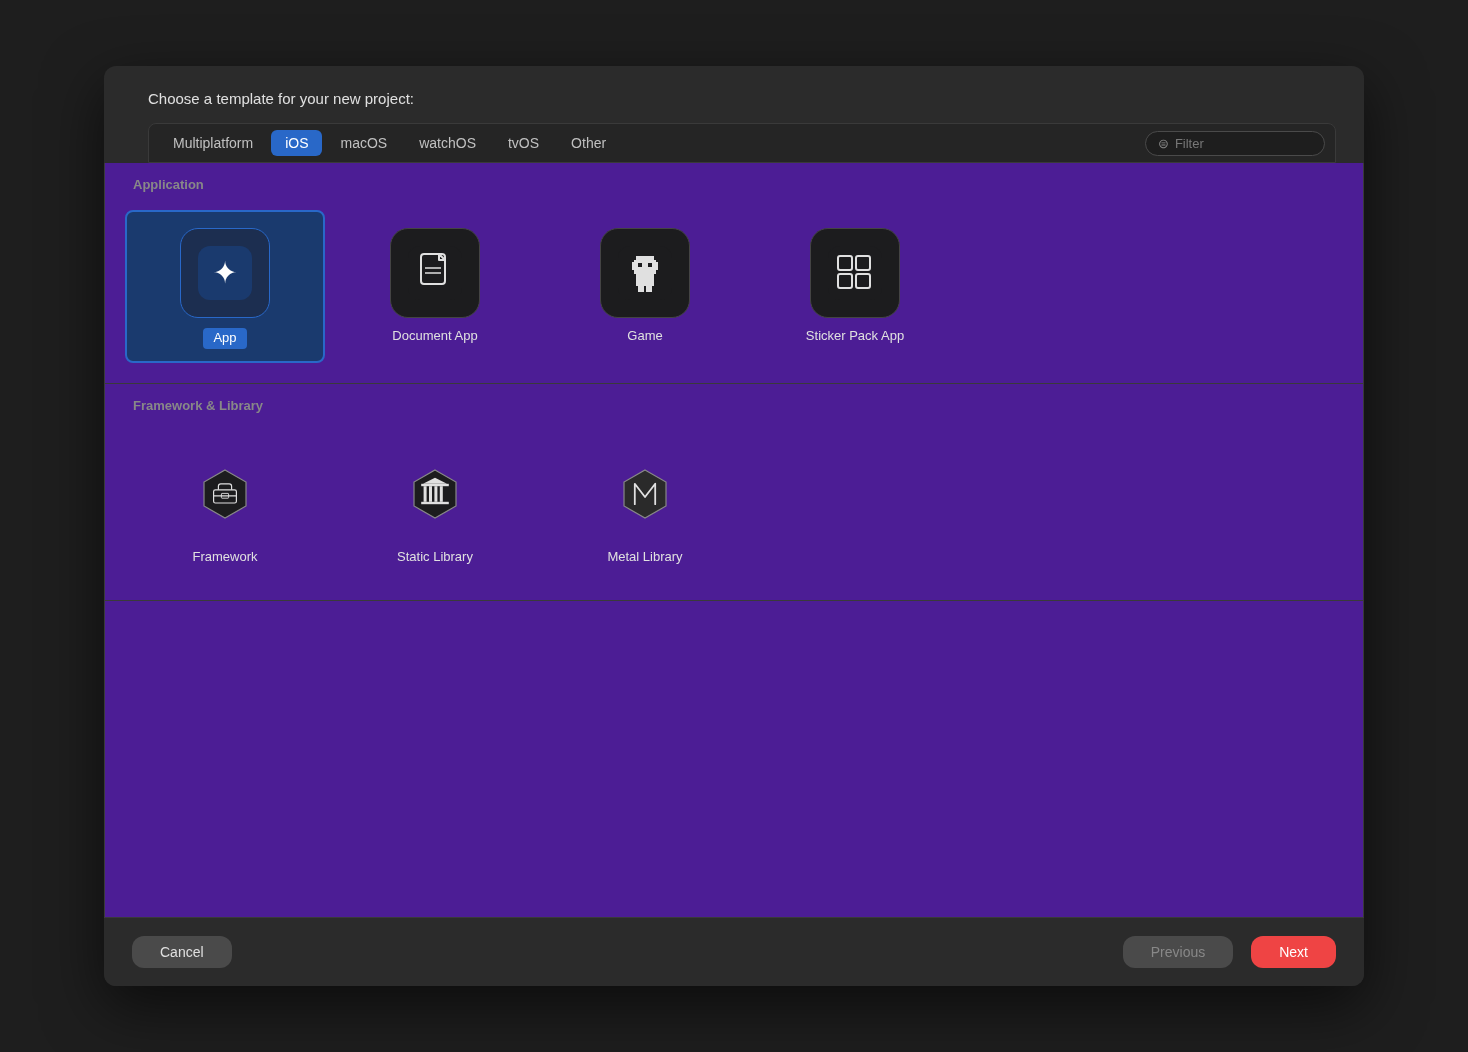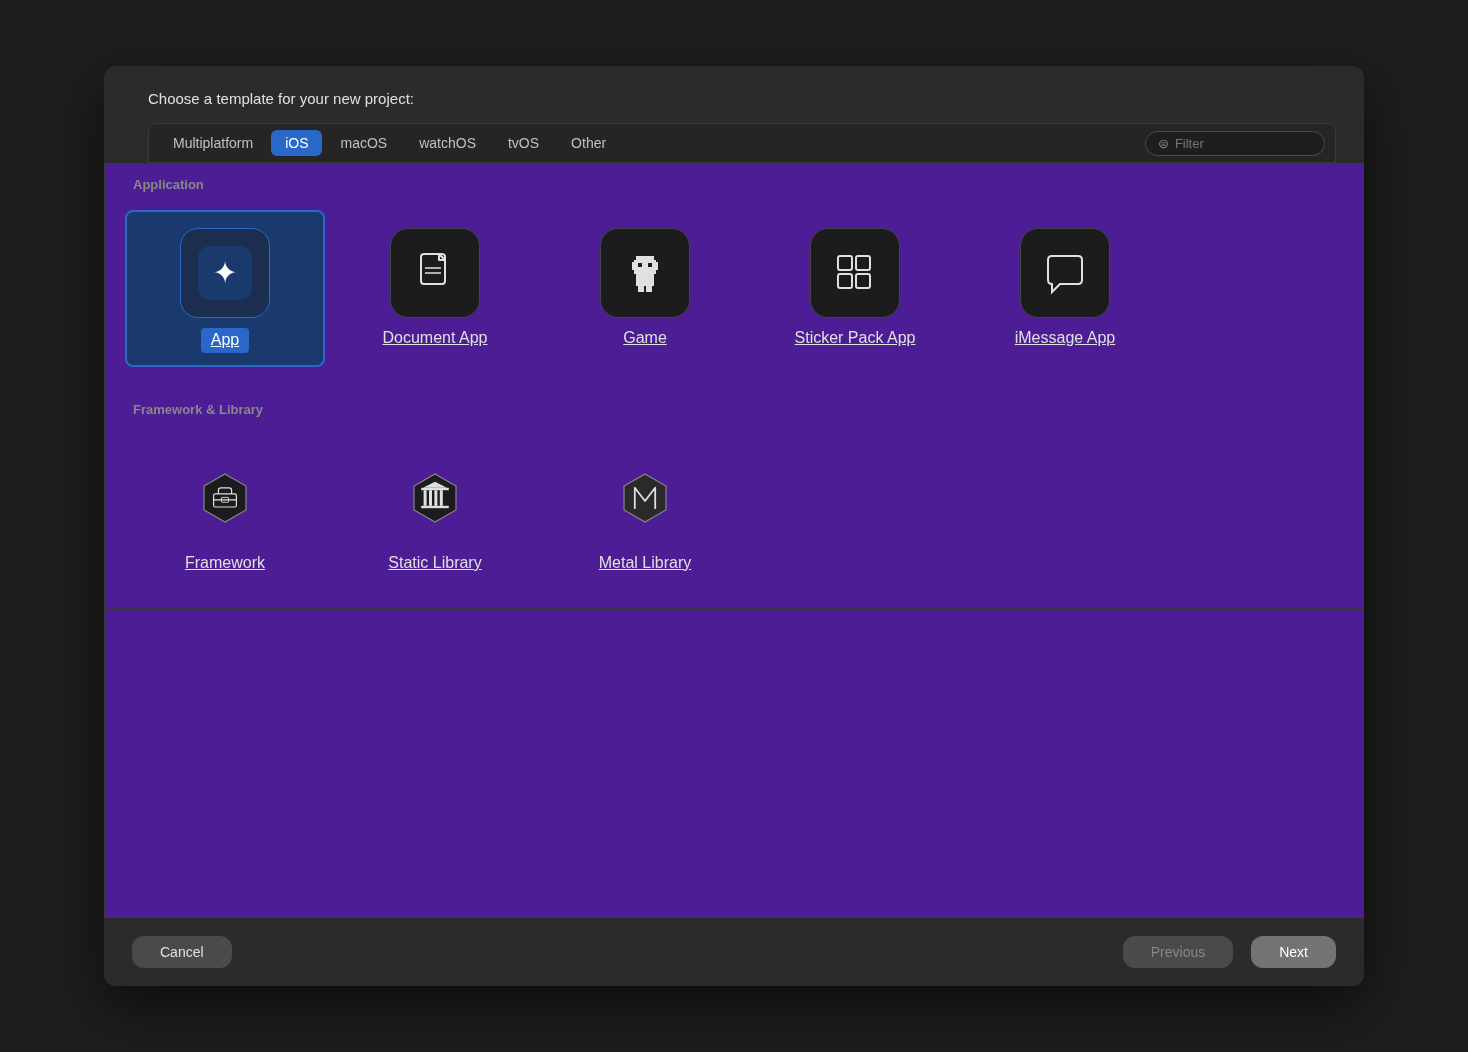--- a/index.html
+++ b/index.html
@@ -155,24 +155,23 @@
       border-color: #2968c8;
     }
 
     .icon-wrapper svg {
       width: 54px;
       height: 54px;
     }
 
     .item-label {
       color: #e0e0e0;
-      font-size: 16px;
+      font-size: 13px;
       text-align: right;
       line-height: 1.3;
-      text-decoration: underline;
     }
 
     .selected .item-label {
       background: #2968c8;
       color: #fff;
       padding: 2px 10px;
       border-radius: 4px;
     }
 
     .dialog-footer {
@@ -202,21 +201,21 @@
       background: #4a4a4a;
       color: #e0e0e0;
     }
 
     .btn-secondary {
       background: #4a4a4a;
       color: #888;
     }
 
     .btn-primary {
-      background: #737373;
+      background: #ef4444;
       color: #ffffff;
     }
   </style>
 </head>
 <body>
 
 <div class="dialog">
 
   <div class="dialog-header">
     <div class="dialog-title">Choose a template for your new project:</div>
@@ -292,30 +291,20 @@
 
               <rect x="10" y="10" width="14" height="14" rx="2" fill="none" stroke="#e0e0e0" stroke-width="2"></rect>
               <rect x="28" y="10" width="14" height="14" rx="2" fill="none" stroke="#e0e0e0" stroke-width="2"></rect>
               <rect x="10" y="28" width="14" height="14" rx="2" fill="none" stroke="#e0e0e0" stroke-width="2"></rect>
               <rect x="28" y="28" width="14" height="14" rx="2" fill="none" stroke="#e0e0e0" stroke-width="2"></rect>
             </svg>
           </div>
           <span class="item-label">Sticker Pack App</span>
         </div>
 
-        <div class="template-item">
-          <div class="icon-wrapper">
-            <svg viewBox="0 0 54 54">
-              <rect width="54" height="54" rx="12" fill="#1c1c1e"></rect>
-
-              <path d="M10,14 Q10,10 14,10 L40,10 Q44,10 44,14 L44,34 Q44,38 40,38 L22,38 L14,46 L14,38 Q10,38 10,34 Z" fill="none" stroke="#e0e0e0" stroke-width="2"></path>
-            </svg>
-          </div>
-          <span class="item-label">iMessage App</span>
-        </div>
 
       </div>
     </div>
 
     <div class="section">
       <div class="section-title">Framework &amp; Library</div>
       <div class="items-grid">
 
         <div class="template-item">
           <div class="icon-wrapper" style="background:transparent;border:none;">

